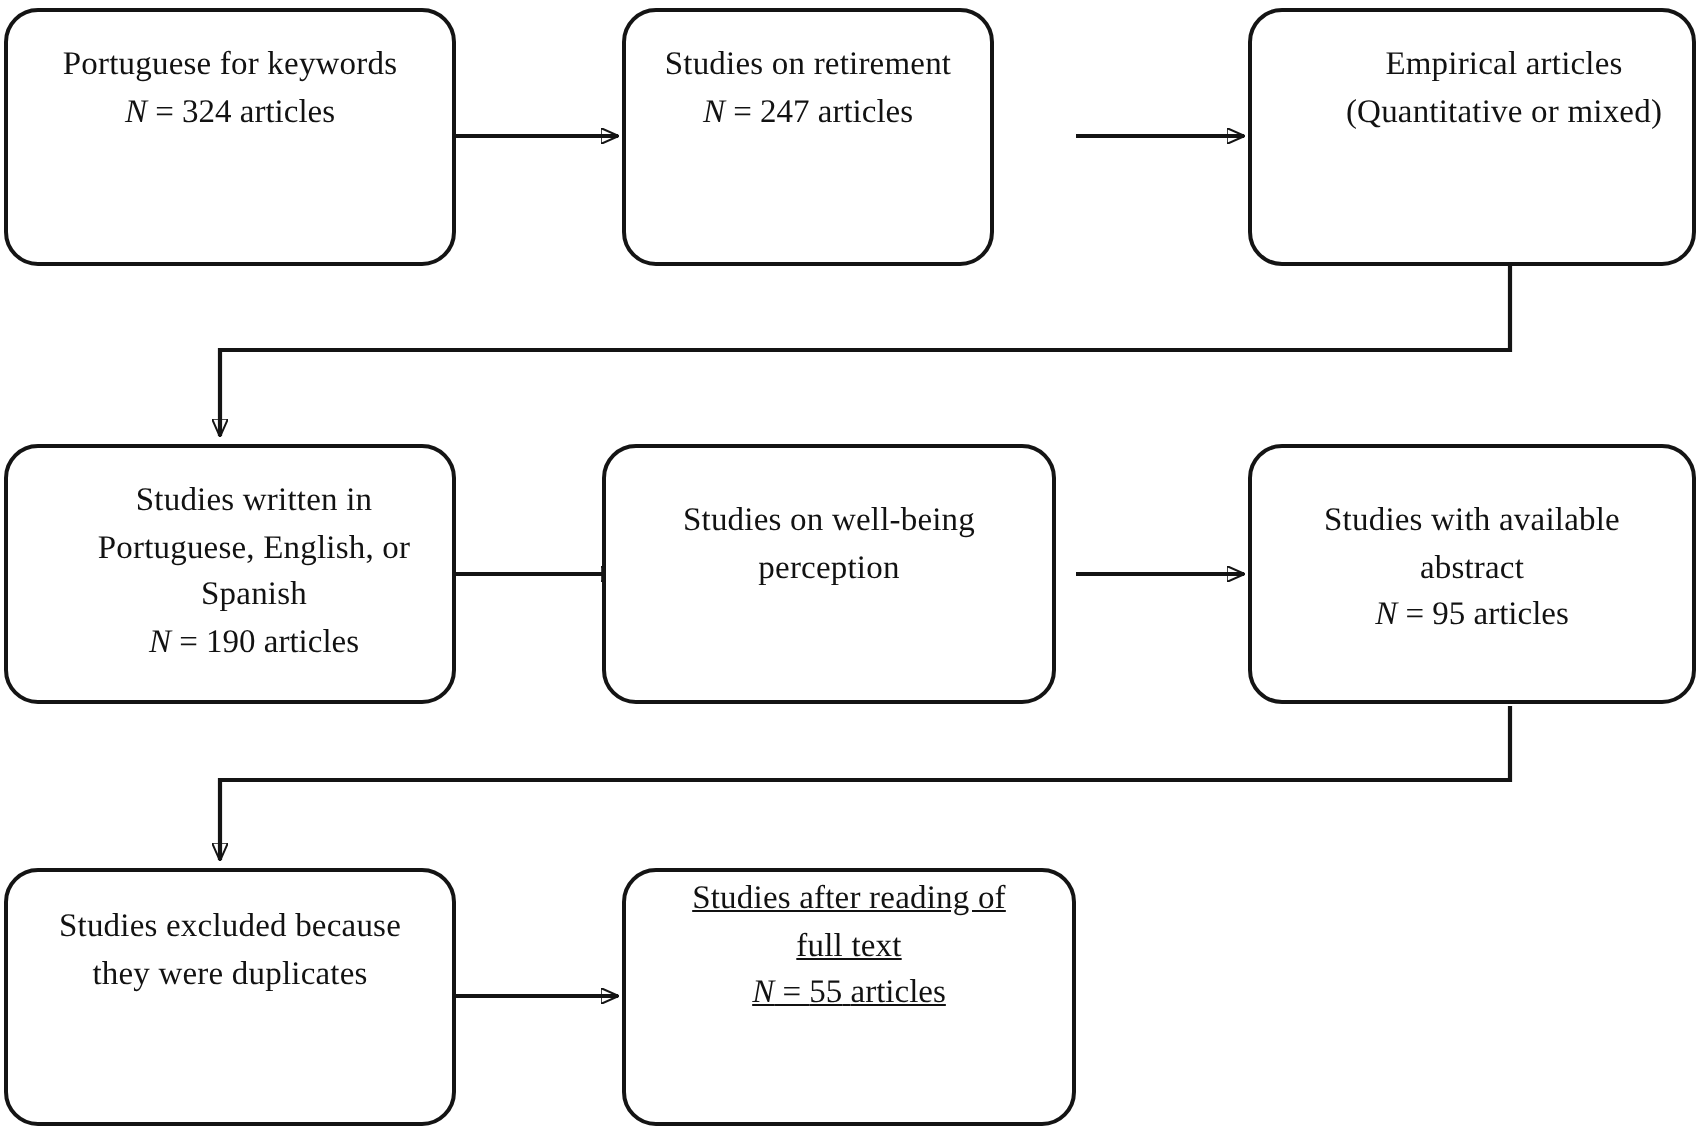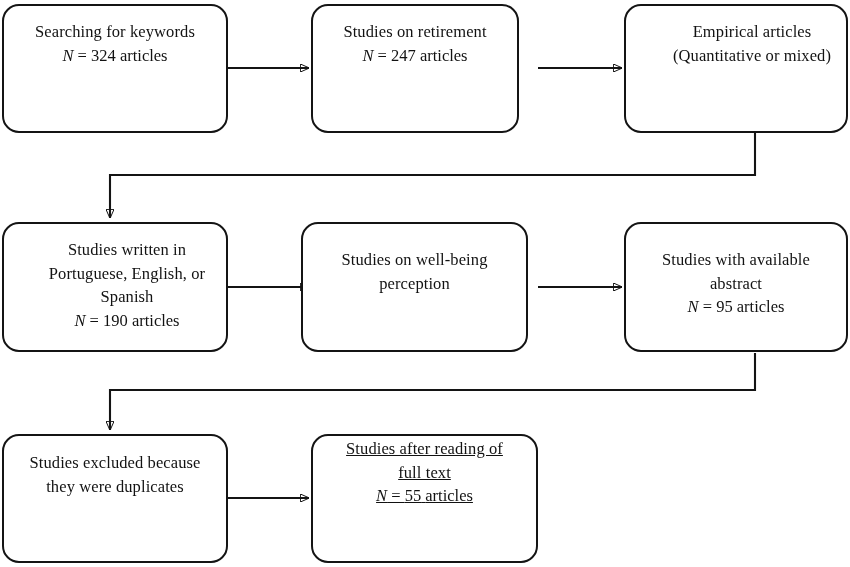--- a/index.html
+++ b/index.html
@@ -88,25 +88,25 @@
     <line x1="228" y1="287" x2="309" y2="287" stroke-width="2.1" marker-end="url(#arrowhead)"></line>
 
     <line x1="538" y1="287" x2="622" y2="287" stroke-width="2.1" marker-end="url(#arrowhead)"></line>
 
     <polyline points="755,353 755,390 110,390 110,430" stroke-width="2.1" marker-end="url(#arrowhead)"></polyline>
 
     <line x1="228" y1="498" x2="309" y2="498" stroke-width="2.1" marker-end="url(#arrowhead)"></line>
   </svg>
 
   <div class="node" style="left:2px; top:4px; width:226px; height:129px;">
-    <span class="node-text">Searching for keywords</span>
+    <span class="node-text">Portuguese for keywords</span>
     <span class="node-count"><i class="nvar-italic">N</i><span> = </span><span>324</span>&nbsp;<span>articles</span></span>
   </div>
 
-  <div class="node" style="left:311px; top:4px; width:208px; height:129px;">
+  <div class="node" style="left:311px; top:4px; width:186px; height:129px;">
     <span class="node-text">Studies on retirement</span>
     <span class="node-count"><i class="nvar-italic">N</i><span> = </span><span>247</span>&nbsp;<span>articles</span></span>
   </div>
 
   <div class="node" style="left:624px; top:4px; width:224px; height:129px;padding-left:40px;">
     <span class="node-text">Empirical articles
 (Quantitative or mixed)</span>
   </div>
 
   <div class="node" style="left:2px; top:222px; width:226px; height:130px;padding-left:32px;">

